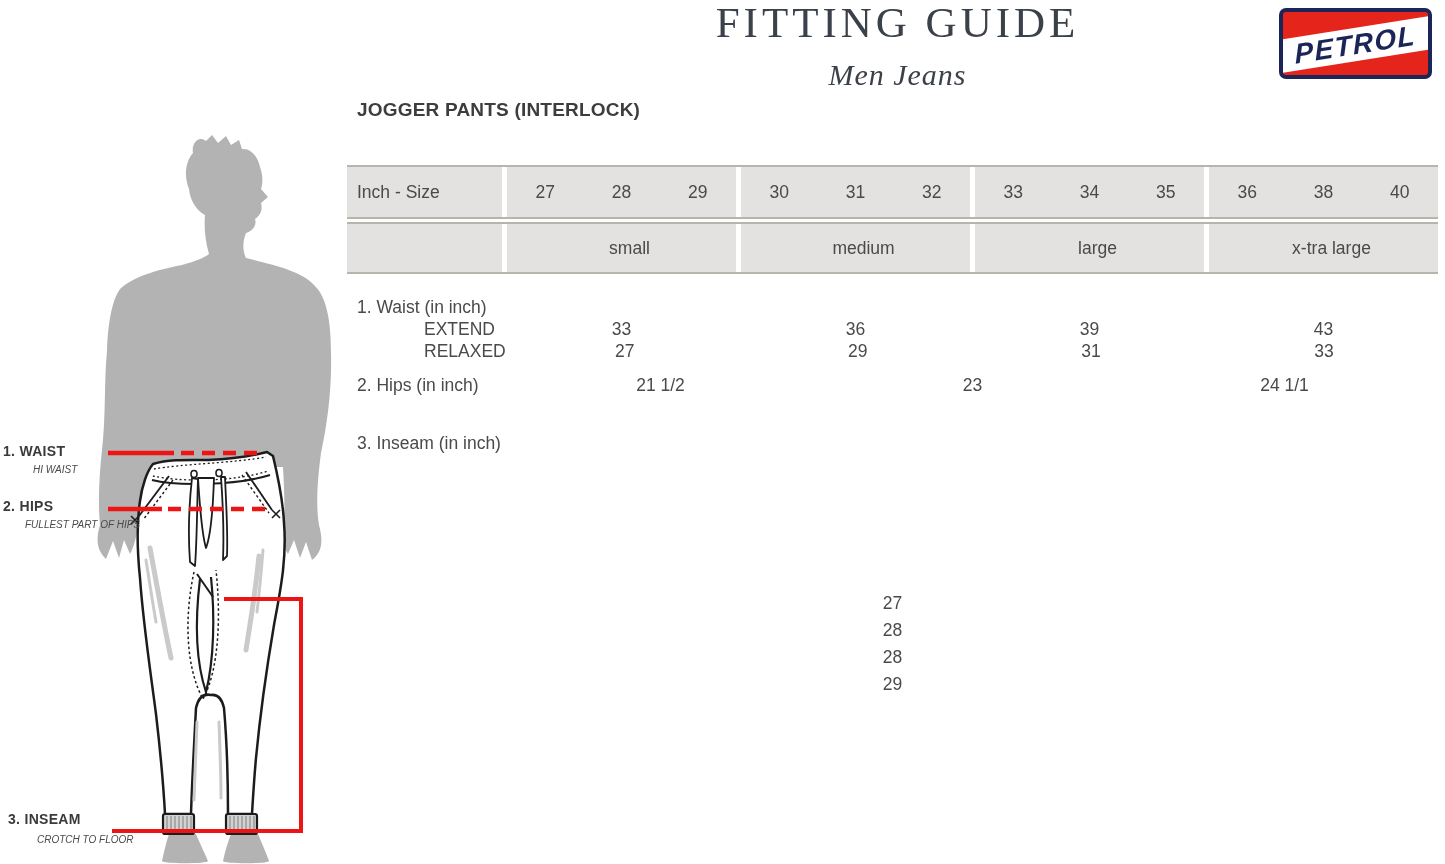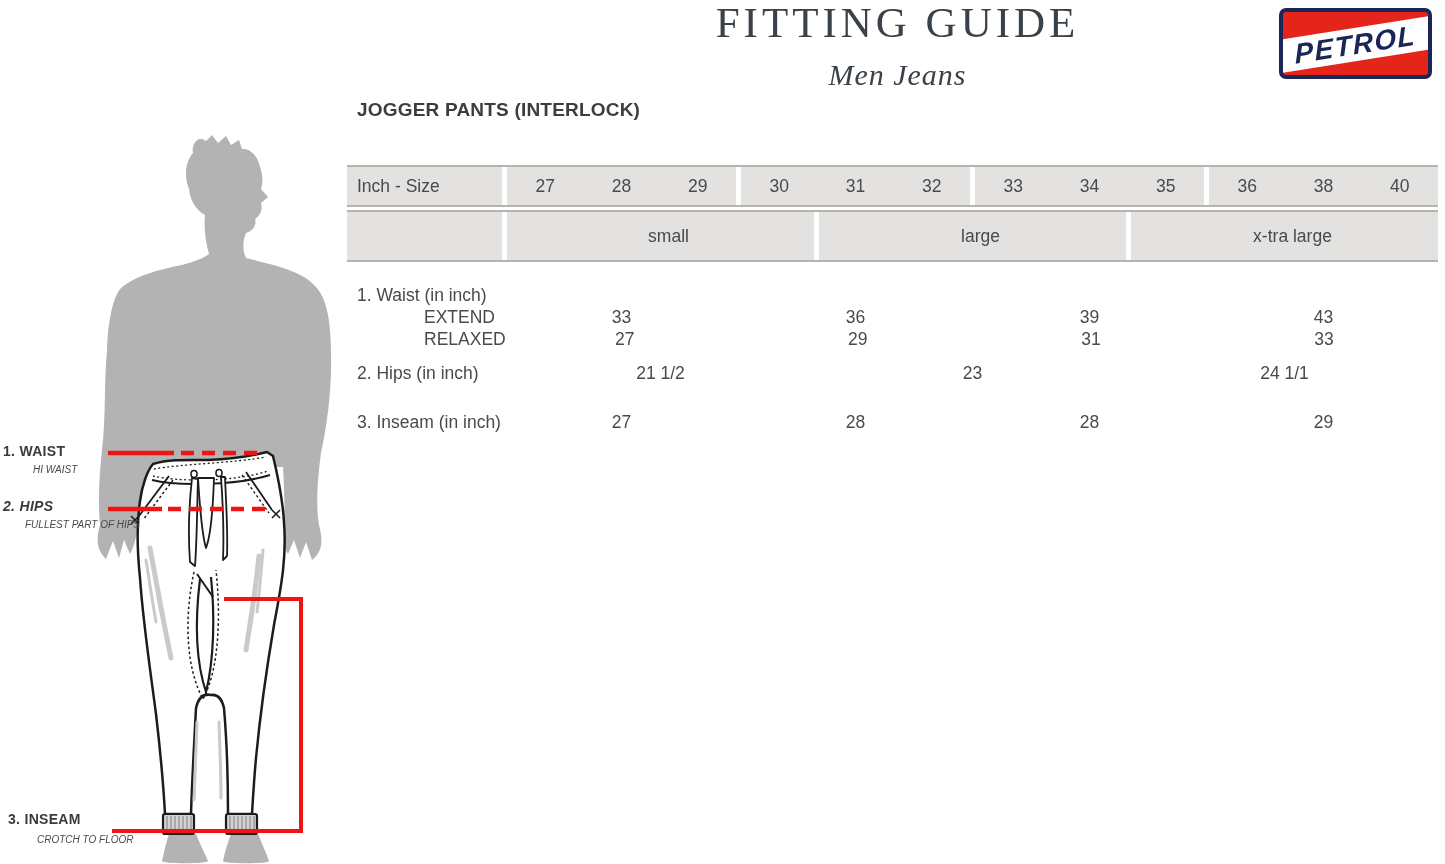--- a/index.html
+++ b/index.html
@@ -31,42 +31,42 @@
   .size-table { position:absolute; left:347px; top:165px; width:1091px;
                 font-size:17.5px; color:#4a4a4a; }
   .t-row { display:flex; gap:5px; }
   .h-row { border-top:2px solid #b7b4ae; border-bottom:2px solid #b7b4ae; background:#fff; }
   .h-row + .h-row { margin-top:3px; }
   .cell { background:#e3e2e0; }
   .label-cell { flex:0 0 155px; display:flex; align-items:center; padding-left:10px; }
   .group-cell { flex:1 1 0; display:flex; align-items:center; }
   .size-cell { flex:1 1 0; text-align:center; }
   .fit-cell { flex:1 1 0; text-align:center;padding-left:16px; }
-  .row-sizes { height:42px; }
+  .row-sizes { height:54px; }
   .row-fits .cell { height:48px; }
   .row-fits .group-cell { justify-content:center; }
 
   .d-row { display:flex; gap:5px; background:transparent; }
   .d-label { flex:0 0 155px; padding-left:10px; white-space:nowrap; }
   .d-label.indent { padding-left:77px; }
   .d-val { flex:1 1 0; text-align:center; }
   .row-waist-label { margin-top:23px; height:21px; line-height:21px; }
   .row-extend  { height:22px; line-height:22px; }
   .row-relaxed { height:22px; line-height:22px; }
   .row-hips    { margin-top:12px; height:22px; line-height:22px; }
-  .row-inseam  { margin-top:27px; height:22px; line-height:22px; }
+  .row-inseam  { margin-top:36px; height:22px; line-height:22px;flex-direction:column; }
 
   
   .figure-svg { position:absolute; left:0; top:0; width:360px; height:864px; z-index:1; }
   .anno { position:absolute; z-index:2; color:#3a3a3a; }
   .anno-main { font-size:14px; font-weight:bold; letter-spacing:0.3px; }
   .anno-sub  { font-size:10px; font-weight:normal; font-style:italic; color:#4a4a4a; }
   .anno-waist      { left:3px;  top:443px; }
   .anno-waist-sub  { left:33px; top:464px; }
-  .anno-hips       { left:3px;  top:498px;font-style:italic; }
+  .anno-hips       { left:3px;  top:498px; }
   .anno-hips-sub   { left:25px; top:519px; }
   .anno-inseam     { left:8px;  top:811px; }
   .anno-inseam-sub { left:37px; top:834px; }
 </style>
 </head>
 <body>
 
 <div class="page">
 
   <div class="header-block">
@@ -104,20 +104,21 @@
       <div class="cell group-cell">
         <span class="size-cell">36</span>
         <span class="size-cell">38</span>
         <span class="size-cell">40</span>
       </div>
     </div>
 
     <div class="t-row h-row row-fits">
       <div class="cell label-cell"></div>
       <div class="cell group-cell fit-cell">small</div>
+      <div class="cell group-cell fit-cell">medium</div>
       <div class="cell group-cell fit-cell">large</div>
       <div class="cell group-cell fit-cell">x-tra large</div>
     </div>
 
     <div class="d-row row-waist-label">
       <div class="d-label">1. Waist (in inch)</div>
       <div class="d-val"></div>
       <div class="d-val"></div>
       <div class="d-val"></div>
       <div class="d-val"></div>

